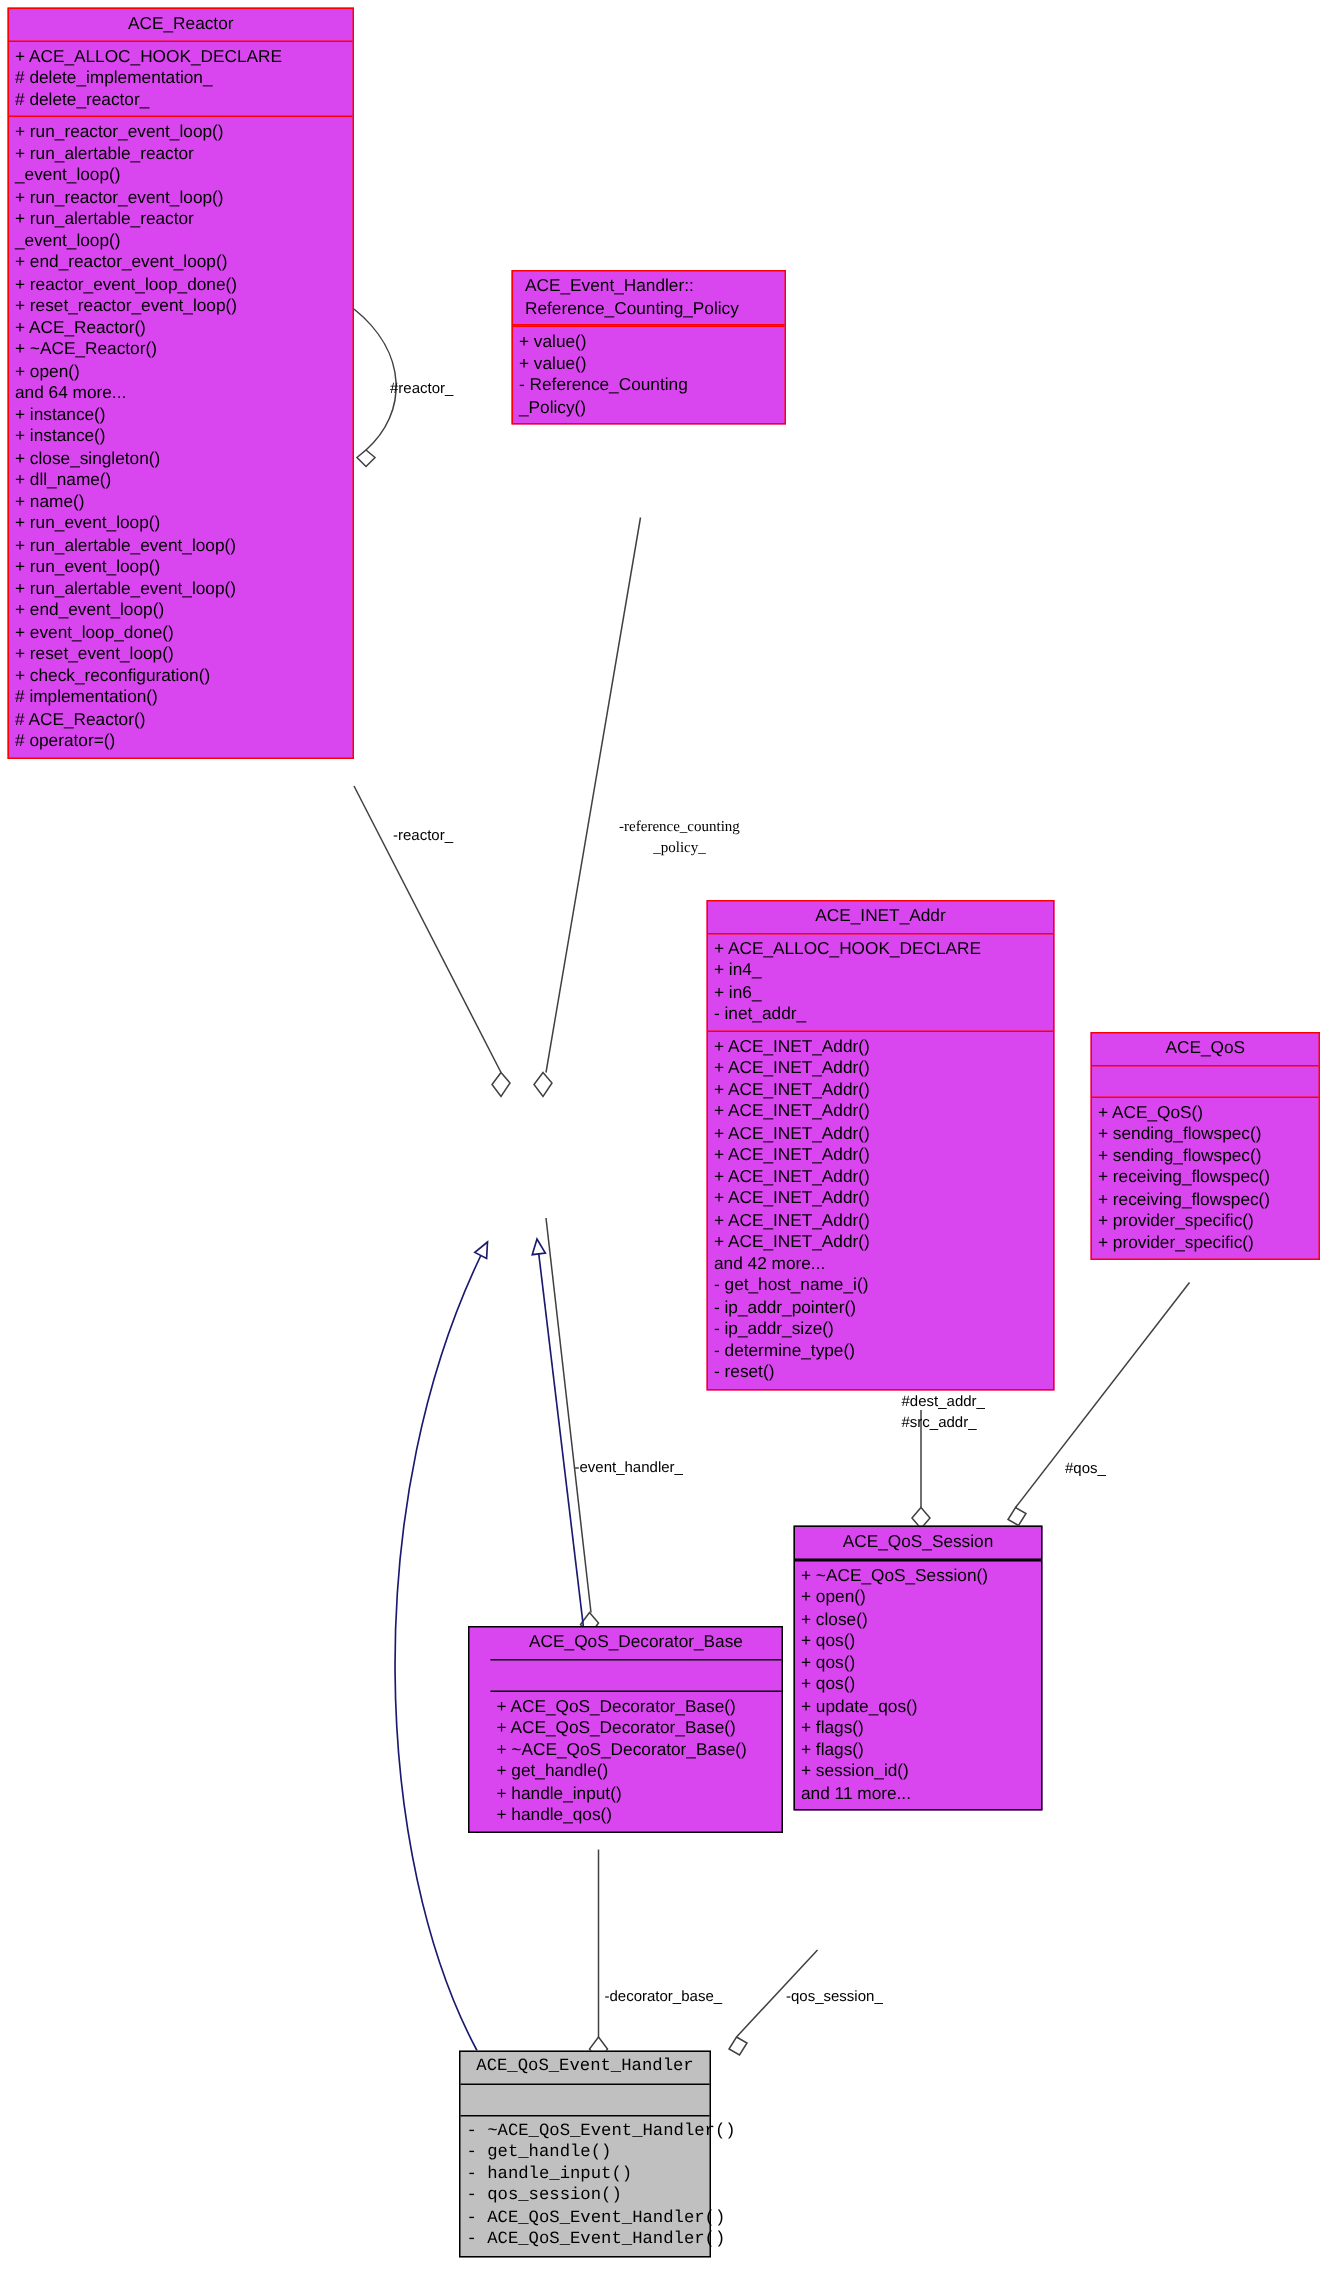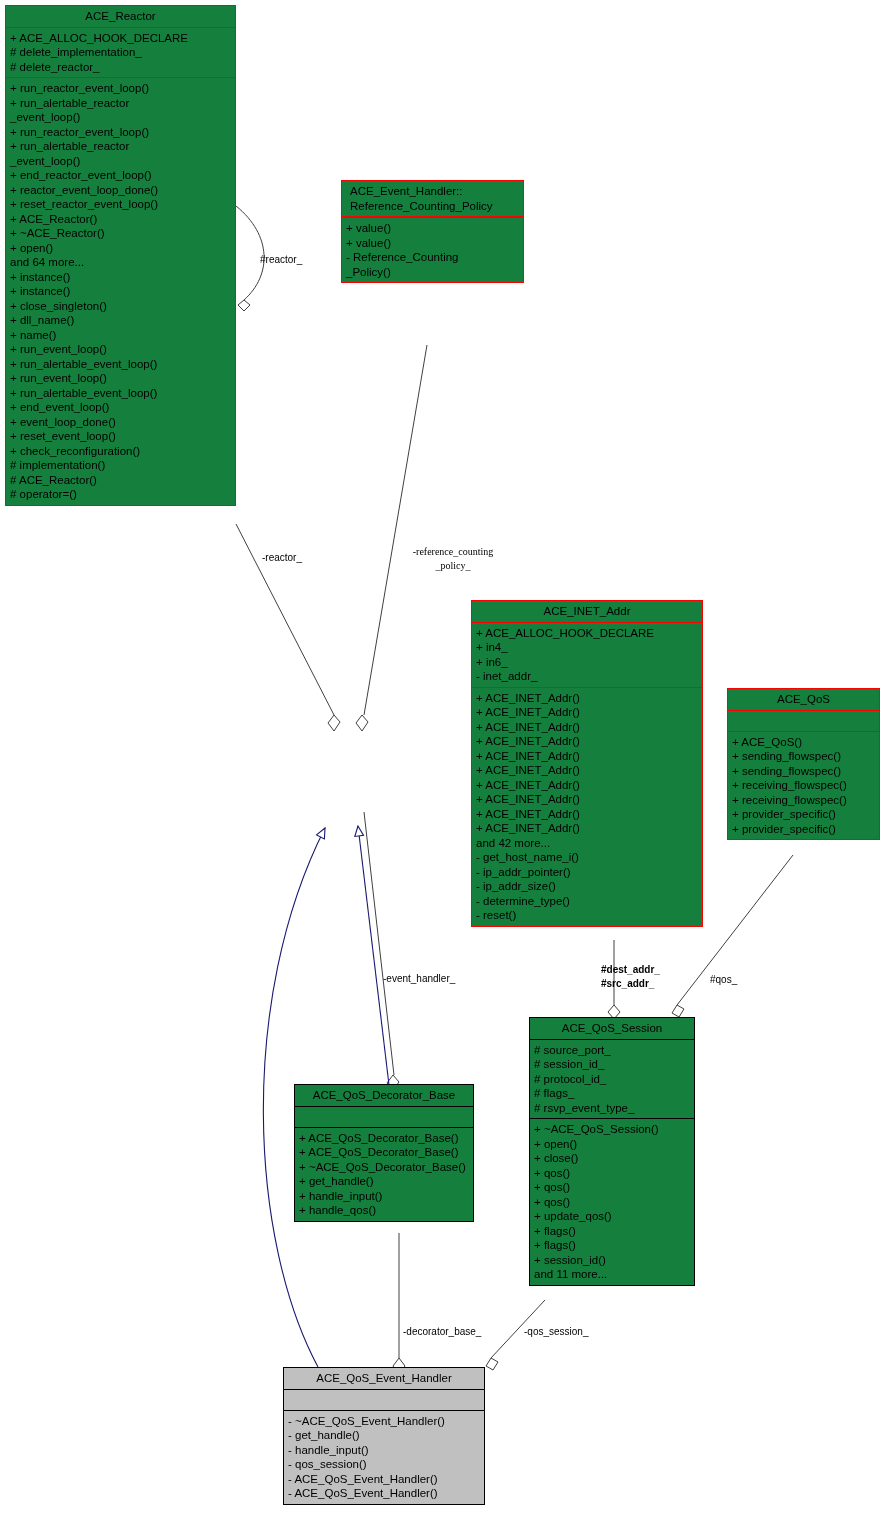--- a/index.html
+++ b/index.html
@@ -18,21 +18,21 @@
     position:absolute;
     left:0;top:0;
     width:885px;height:1523px;
     overflow:visible;
     pointer-events:none;
   }
   .umlbox{
     position:absolute;
     box-sizing:border-box;
     border:1px solid #ff0000;
-    background:#15803d;
+    background:#d946ef;
     font-size:11.5px;
     line-height:14.5px;
     color:#000000;
   }
   .umlbox.black{border-color:#000000;}
   .umlbox.gray{border-color:#000000;background:#c0c0c0;}
   .umlbox .title{
     text-align:center;
     padding:3px 4px 3px 4px;
     white-space:pre-line;
@@ -105,21 +105,21 @@
     <polygon points="491,1358 498,1362 493,1370 486,1366" fill="#ffffff" stroke="#404040" stroke-width="1"></polygon>
   </svg>
 
   <div class="edgelabel" style="left:260px;top:253px;">#reactor_</div>
 
   <div class="edgelabel" style="left:262px;top:551px;">-reactor_</div>
 
   <div class="edgelabel ctr" style="left:388px;top:545px;width:130px;font-family:Liberation Serif, serif;">-reference_counting
 _policy_</div>
 
-  <div class="edgelabel" style="left:601px;top:963px;font-weight:bold;">#dest_addr_
+  <div class="edgelabel" style="left:601px;top:928px;">#dest_addr_
 #src_addr_</div>
 
   <div class="edgelabel" style="left:710px;top:973px;">#qos_</div>
 
   <div class="edgelabel" style="left:383px;top:972px;">-event_handler_</div>
 
   <div class="edgelabel" style="left:403px;top:1325px;">-decorator_base_</div>
 
   <div class="edgelabel" style="left:524px;top:1325px;">-qos_session_</div>
 
@@ -221,59 +221,52 @@
         <div class="row">+ receiving_flowspec()</div>
         <div class="row">+ provider_specific()</div>
         <div class="row">+ provider_specific()</div>
       </div>
   </div>
 
 
   <div class="umlbox black" style="left:529px;top:1017px;width:166px;">
     <div class="title">ACE_QoS_Session</div>
     <div class="sep"></div>
-    <div class="compart">
-        <div class="row"># source_port_</div>
-        <div class="row"># session_id_</div>
-        <div class="row"># protocol_id_</div>
-        <div class="row"># flags_</div>
-        <div class="row"># rsvp_event_type_</div>
-      </div>
     <div class="sep"></div>
     <div class="compart">
         <div class="row">+ ~ACE_QoS_Session()</div>
         <div class="row">+ open()</div>
         <div class="row">+ close()</div>
         <div class="row">+ qos()</div>
         <div class="row">+ qos()</div>
         <div class="row">+ qos()</div>
         <div class="row">+ update_qos()</div>
         <div class="row">+ flags()</div>
         <div class="row">+ flags()</div>
         <div class="row">+ session_id()</div>
         <div class="row">and 11 more...</div>
       </div>
   </div>
 
-  <div class="umlbox black" style="left:294px;top:1084px;width:180px;">
+  <div class="umlbox black" style="left:312px;top:1084px;width:210px;padding-left:14px;">
     <div class="title">ACE_QoS_Decorator_Base</div>
     <div class="sep"></div>
     <div class="compart empty"></div>
     <div class="sep"></div>
     <div class="compart">
         <div class="row">+ ACE_QoS_Decorator_Base()</div>
         <div class="row">+ ACE_QoS_Decorator_Base()</div>
         <div class="row">+ ~ACE_QoS_Decorator_Base()</div>
         <div class="row">+ get_handle()</div>
         <div class="row">+ handle_input()</div>
         <div class="row">+ handle_qos()</div>
       </div>
   </div>
 
-  <div class="umlbox gray" style="left:283px;top:1367px;width:202px;">
+  <div class="umlbox gray" style="left:306px;top:1367px;width:168px;font-family:Liberation Mono, monospace;">
     <div class="title">ACE_QoS_Event_Handler</div>
     <div class="sep"></div>
     <div class="compart empty"></div>
     <div class="sep"></div>
     <div class="compart">
         <div class="row">- ~ACE_QoS_Event_Handler()</div>
         <div class="row">- get_handle()</div>
         <div class="row">- handle_input()</div>
         <div class="row">- qos_session()</div>
         <div class="row">- ACE_QoS_Event_Handler()</div>

